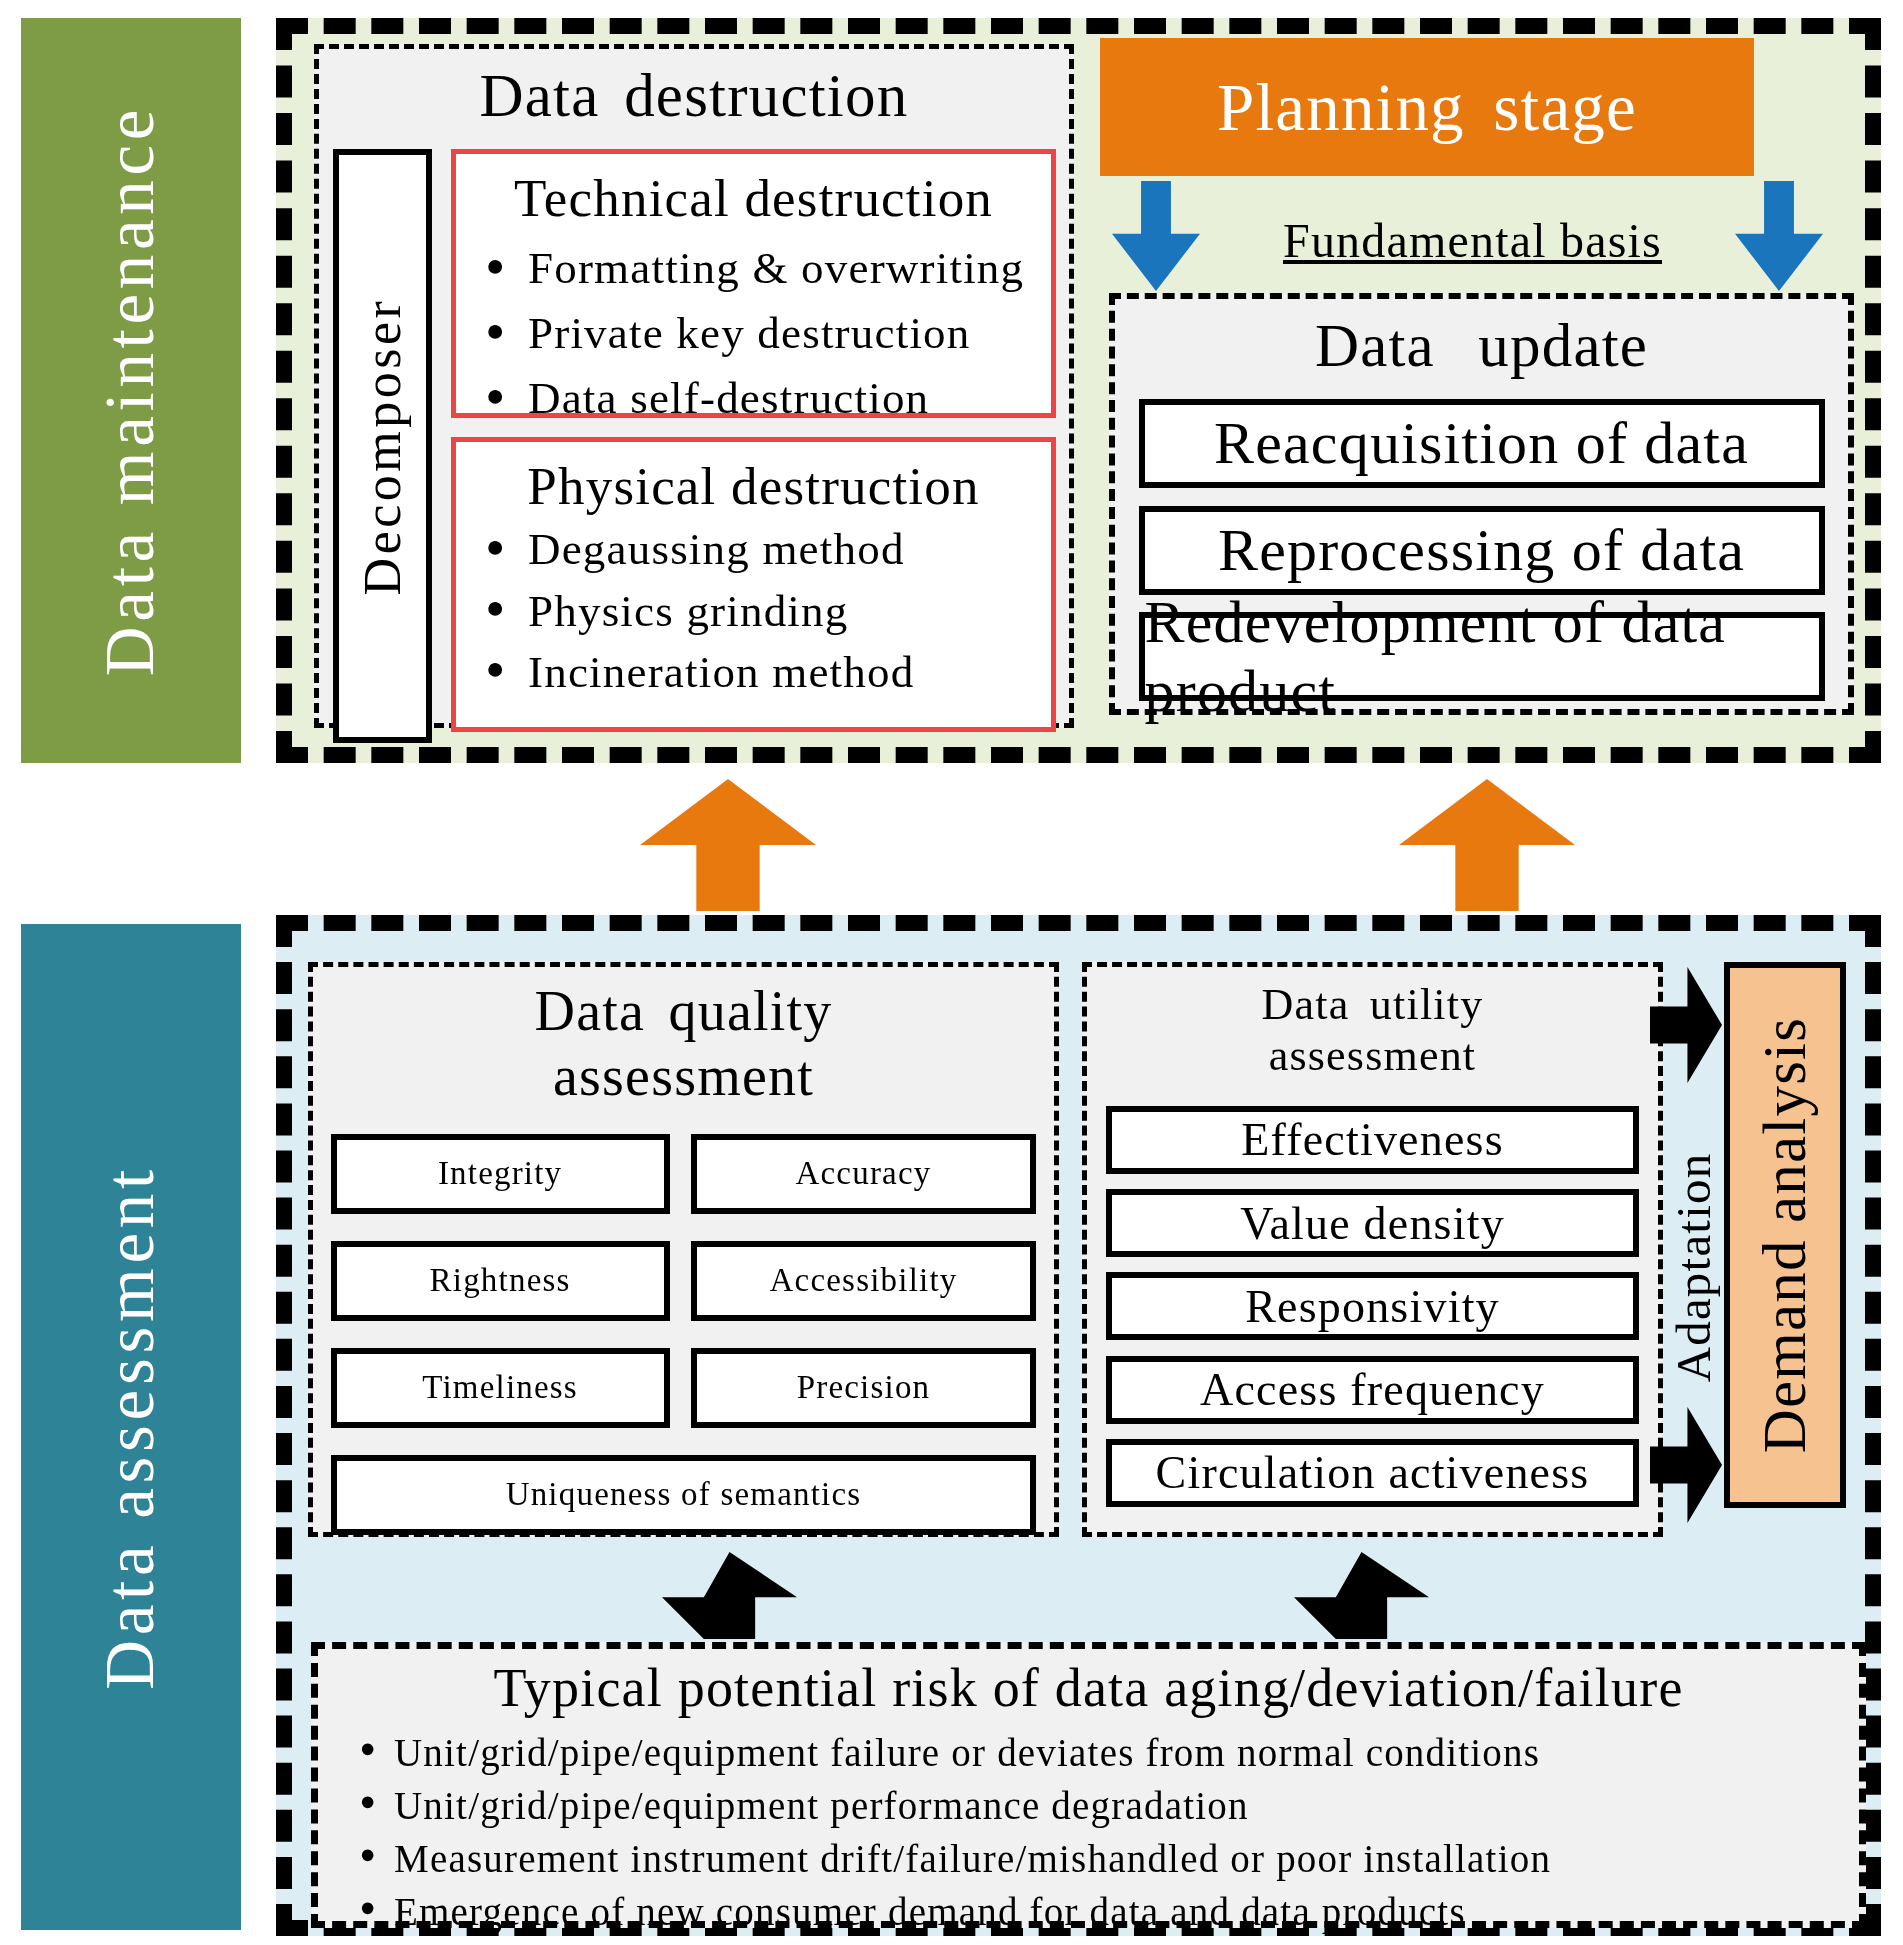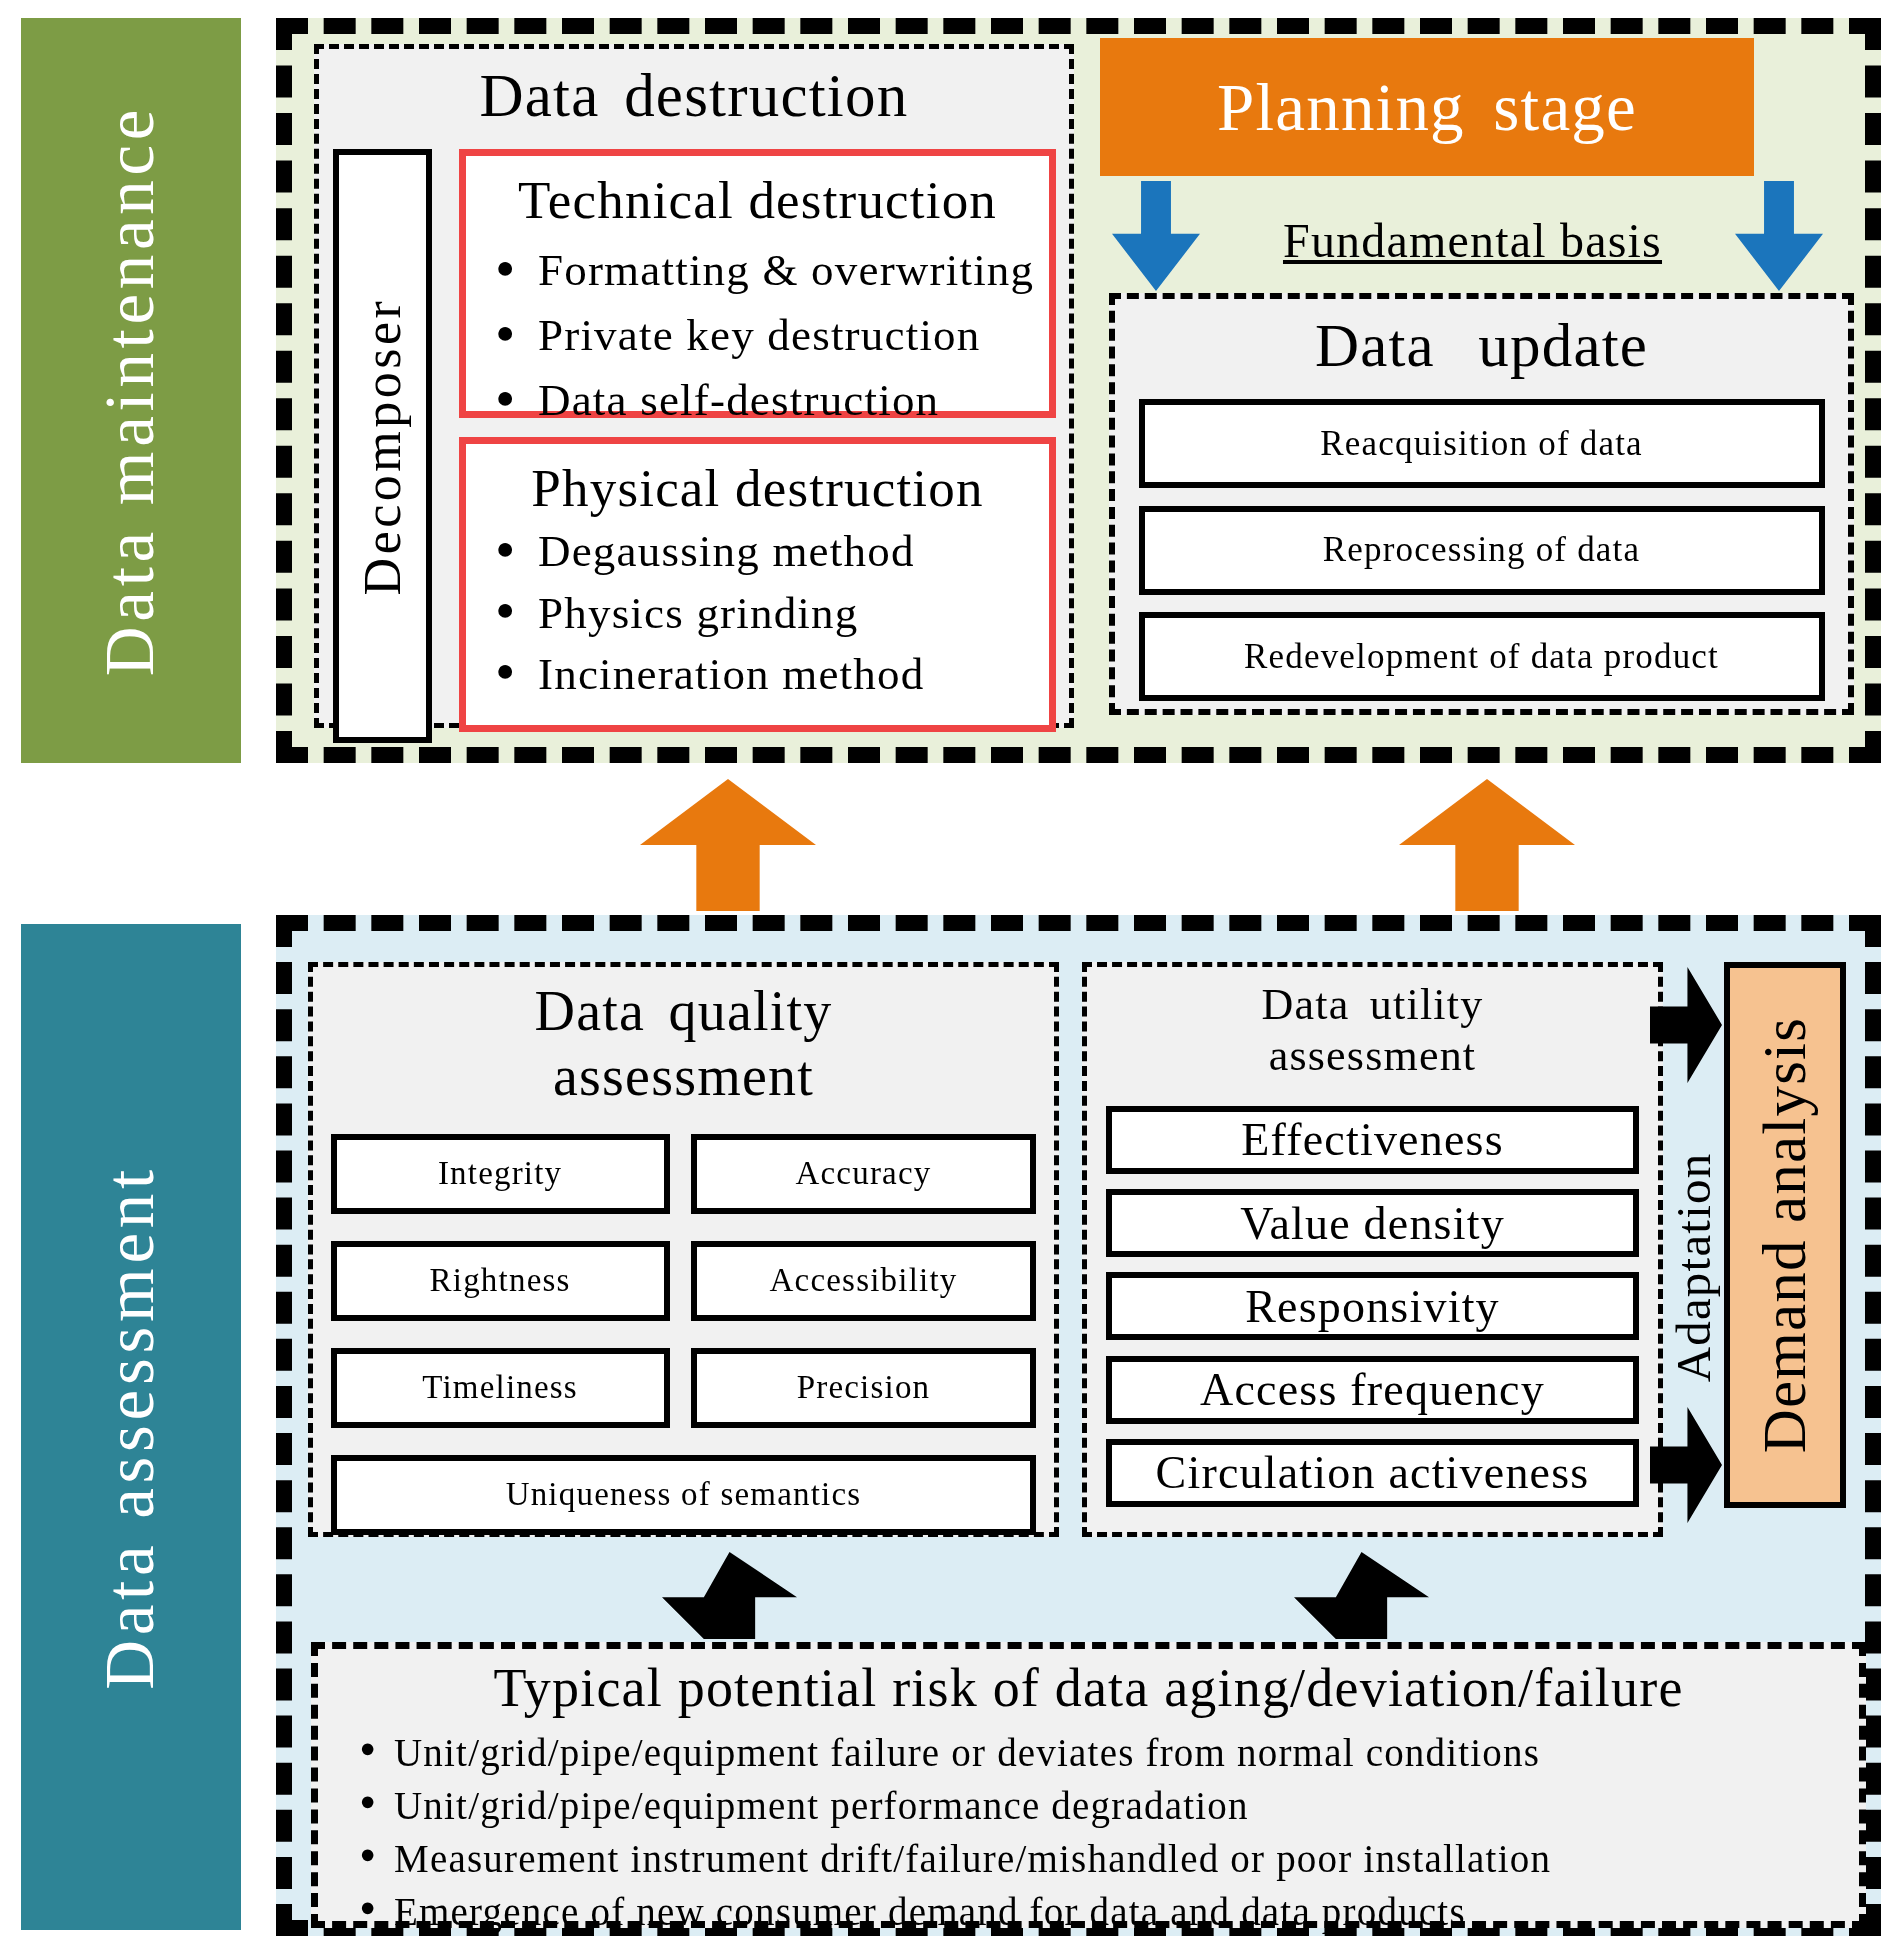--- a/index.html
+++ b/index.html
@@ -14,39 +14,39 @@
   .vtext{transform:rotate(-90deg);white-space:nowrap;}
 
   
   .outer{border:16.4px dashed #000;}
 
   
   .panel{background:#f1f1f1;border:5.3px dashed #000;}
   .panel-title{text-align:center;font-size:61px;line-height:1.16;margin-top:11.7px;word-spacing:8.2px;}
 
   
-  .solid-box{background:#fff;border:7px solid #ef4444;box-sizing:border-box;margin-left:8px;}
+  .solid-box{background:#fff;border:5px solid #ef4444;box-sizing:border-box;}
 
   .dd-body{display:flex;gap:19px;margin:17.6px 13px 0 14px;}
   .decomposer{width:87px;height:582px;border:6.5px solid #000;background:#fff;flex:none;
               display:flex;align-items:center;justify-content:center;}
   .decomposer .vtext{font-size:52px;letter-spacing:3.5px;}
   .dd-col{flex:1;display:flex;flex-direction:column;gap:19px;}
   .ib-title{text-align:center;font-size:53px;margin-top:14px;}
   .blist{margin:16.4px 0 0 26px;}
   .bi{position:relative;font-size:45px;line-height:1.1;padding-left:46px;margin-bottom:15.3px;}
   .bi::before{content:"●";position:absolute;left:3.5px;top:3.5px;font-size:32px;}
 
   .planning{background:#e8790e;color:#fff;display:flex;align-items:center;justify-content:center;
             font-size:67px;word-spacing:10.6px;}
 
   .label-center{text-align:center;font-size:48px;}
 
   .du-item{margin:17.6px 23.5px 0 23.5px;height:89px;border:6.5px solid #000;background:#fff;
-           display:flex;align-items:center;justify-content:center;font-size:35px;box-sizing:border-box;}
+           display:flex;align-items:center;justify-content:center;font-size:60px;box-sizing:border-box;}
 
   
   .arrow-blue{background:#1b75bc;clip-path:polygon(33% 0,67% 0,67% 48%,100% 48%,50% 100%,0 48%,33% 48%);}
   .arrow-orange{background:#e8790e;clip-path:polygon(50% 0,100% 50%,68% 50%,68% 100%,32% 100%,32% 50%,0 50%);}
   .arrow-black-up{background:#000;clip-path:polygon(50% 0,100% 52%,69% 52%,69% 100%,31% 100%,0 52%,31% 52%);}
   .arrow-black-right{background:#000;clip-path:polygon(0 34%,52% 34%,52% 0,100% 50%,52% 100%,52% 66%,0 66%);}
 
   .q-grid{display:grid;grid-template-columns:339px 1fr;column-gap:21px;row-gap:27px;margin:25px 17.6px 0 17.6px;}
   .cell{height:80px;border:6.5px solid #000;background:#fff;display:flex;align-items:center;
         justify-content:center;font-size:33px;box-sizing:border-box;}

